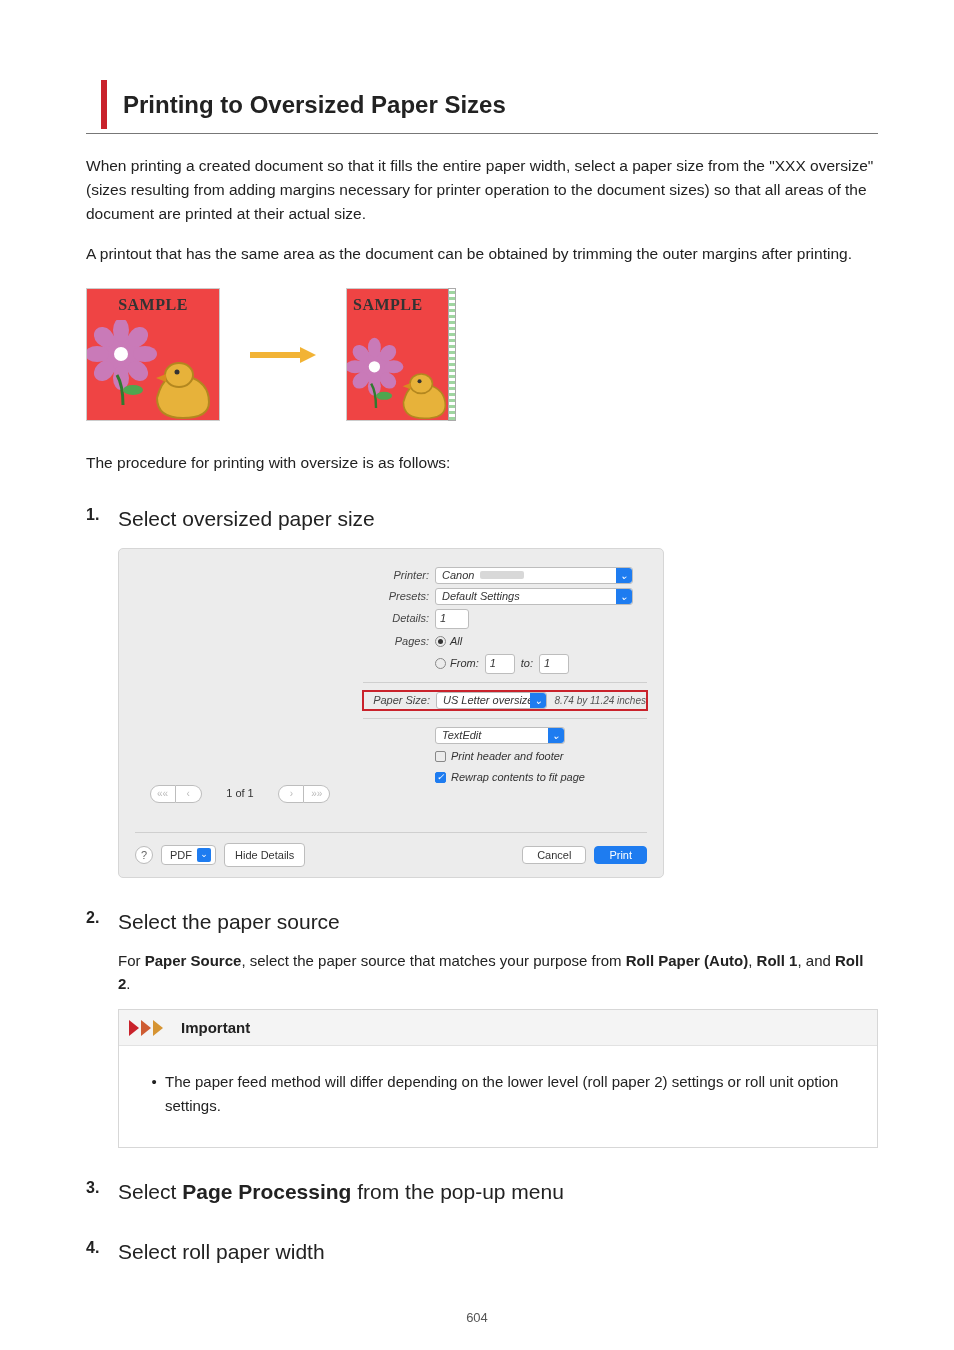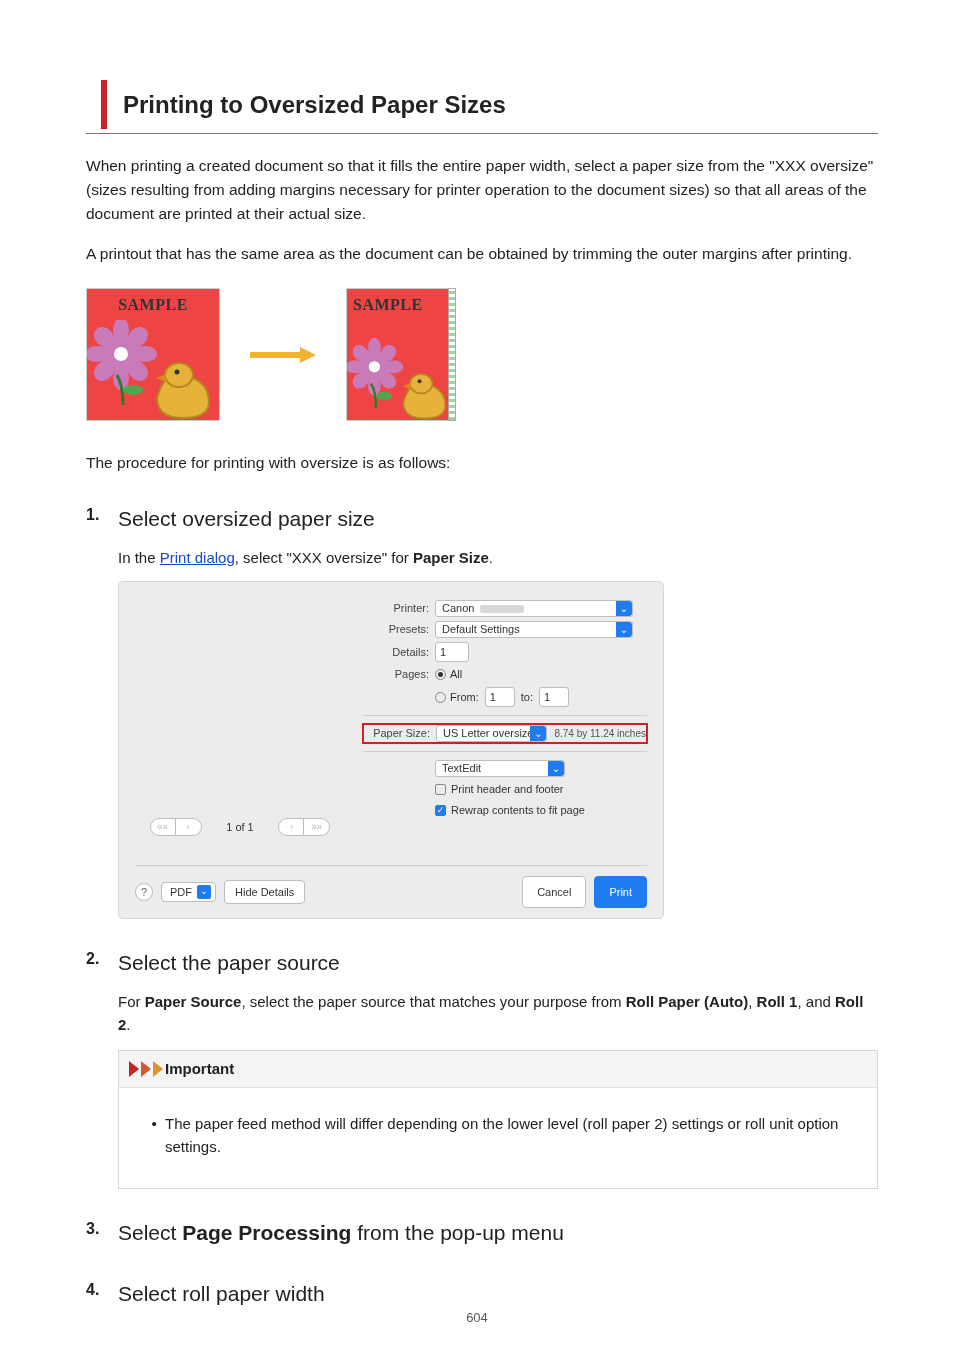--- a/index.html
+++ b/index.html
@@ -47,21 +47,21 @@
   .step-body{font-size:15px;}
   b{font-weight:700;}
   
   .dialog{
     width:546px;background:#ECECEC;border:1px solid #d6d6d6;border-radius:5px;
     margin-top:12px;font-size:11px;color:#333;
     font-family:"Helvetica Neue",Arial,sans-serif;
     padding:14px 16px 10px 16px;position:relative;
   }
   .preview-pane{position:absolute;left:16px;top:16px;width:210px;height:248px;}
-  .dlg-right{margin-left:228px;}
+  .dlg-right{margin-left:228px;font-style:italic;}
   .row{display:flex;align-items:center;margin:4px 0;}
   .lbl{width:72px;text-align:right;padding-right:6px;color:#444;}
   .sel{flex:1;height:17px;background:#fff;border:1px solid #bdbdbd;border-radius:3px;display:flex;align-items:center;padding:0 6px;position:relative;font-size:11px;max-width:198px;}
   .sel .caret{position:absolute;right:0;top:0;bottom:0;width:16px;background:var(--mac-blue);border-radius:0 3px 3px 0;color:#fff;display:flex;align-items:center;justify-content:center;font-size:10px;}
   .inp{height:20px;background:#fff;border:1px solid #bdbdbd;border-radius:3px;padding:0 4px;font-size:11px;display:flex;align-items:center;}
   .radio{width:11px;height:11px;border:1px solid #888;border-radius:50%;margin-right:4px;display:inline-block;position:relative;}
   .radio.checked::after{content:"";position:absolute;inset:2px;border-radius:50%;background:#333;}
   .chk{width:11px;height:11px;border:1px solid #888;border-radius:2px;margin-right:5px;display:inline-flex;align-items:center;justify-content:center;font-size:9px;color:#fff;}
   .chk.checked{background:var(--mac-blue);border-color:var(--mac-blue);}
   .orient-btn{width:26px;height:24px;border:1px solid #b0b0b0;border-radius:3px;background:#fff;margin-right:6px;display:inline-flex;align-items:center;justify-content:center;}
@@ -71,26 +71,26 @@
   .thin-rule{height:1px;background:#cfcfcf;margin:8px 0;}
   .navset{display:inline-flex;margin:auto;}
   .navbtn{width:26px;height:18px;border:1px solid #bdbdbd;background:#fff;color:#bbb;font-size:10px;display:flex;align-items:center;justify-content:center;}
   .navbtn:first-child{border-radius:10px 0 0 10px;}
   .navbtn:last-child{border-radius:0 10px 10px 0;border-left:none;}
   .bottom-bar{display:flex;align-items:center;gap:8px;margin-top:10px;}
   .helpbtn{width:18px;height:18px;border:1px solid #bbb;border-radius:50%;display:flex;align-items:center;justify-content:center;font-size:11px;color:#666;background:#fff;}
   .pdfbtn{height:20px;border:1px solid #bdbdbd;border-radius:4px;background:#fff;padding:0 4px 0 8px;display:flex;align-items:center;font-size:11px;}
   .pdfbtn .dd{width:14px;height:14px;background:var(--mac-blue);border-radius:2px;margin-left:5px;color:#fff;display:flex;align-items:center;justify-content:center;font-size:9px;}
   .hidebtn{height:24px;border:1px solid #bdbdbd;border-radius:4px;background:#fff;padding:0 10px;display:flex;align-items:center;font-size:11px;}
-  .mac-cancel,.mac-print{height:32px;border-radius:4px;padding:0 14px;font-size:11px;display:flex;align-items:center;}
+  .mac-cancel,.mac-print{height:18px;border-radius:4px;padding:0 14px;font-size:11px;display:flex;align-items:center;}
   .mac-cancel{background:#fff;border:1px solid #bdbdbd;}
   .mac-print{background:var(--mac-blue);color:#fff;border:1px solid var(--mac-blue);}
   
   .important{margin-top:14px;border:1px solid #d7d7d7;}
-  .imp-header{display:flex;align-items:center;gap:0;background:#F4F4F4;padding:6px 10px;border-bottom:1px solid #e2e2e2;font-weight:700;font-size:15px;}
+  .imp-header{display:flex;align-items:center;gap:16px;background:#F4F4F4;padding:6px 10px;border-bottom:1px solid #e2e2e2;font-weight:700;font-size:15px;}
   .imp-body{padding:10px 14px 16px 14px;font-size:15px;}
   .imp-body ul{margin:14px;padding-left:18px;}
   .imp-body li::marker{content:"•  ";}
   .chev-ico svg{display:block;}
   .page-num{position:absolute;left:0;right:0;bottom:22px;text-align:center;font-size:13px;color:#555;}
 </style>
 </head>
 <body>
 
 <h1>Printing to Oversized Paper Sizes</h1>
@@ -151,23 +151,20 @@
     </svg>
     <div style="position:absolute;right:-1px;bottom:-1px;width:8px;height:133px;background:repeating-linear-gradient(0deg,#9FD5A0 0 3px,#fff 3px 6px);border:1px solid #aaa;"></div>
   </div>
 </div>
 
 <p>The procedure for printing with oversize is as follows:</p>
 
 <ol>
   <li>
     <div class="step-title">Select oversized paper size</div>
-    <div class="step-body">
-      <span>In the </span><a class="link">Print dialog</a><span>, select "XXX oversize" for </span><b>Paper Size</b><span>.</span>
-    </div>
 
     <div class="dialog">
       <div class="preview-pane">
         <div style="height:220px;"></div>
         <div style="display:flex;align-items:center;justify-content:center;gap:10px;">
           <span class="navset">
               <span class="navbtn">««</span>
               <span class="navbtn">‹</span>
             </span>
           <span>1 of 1</span>

